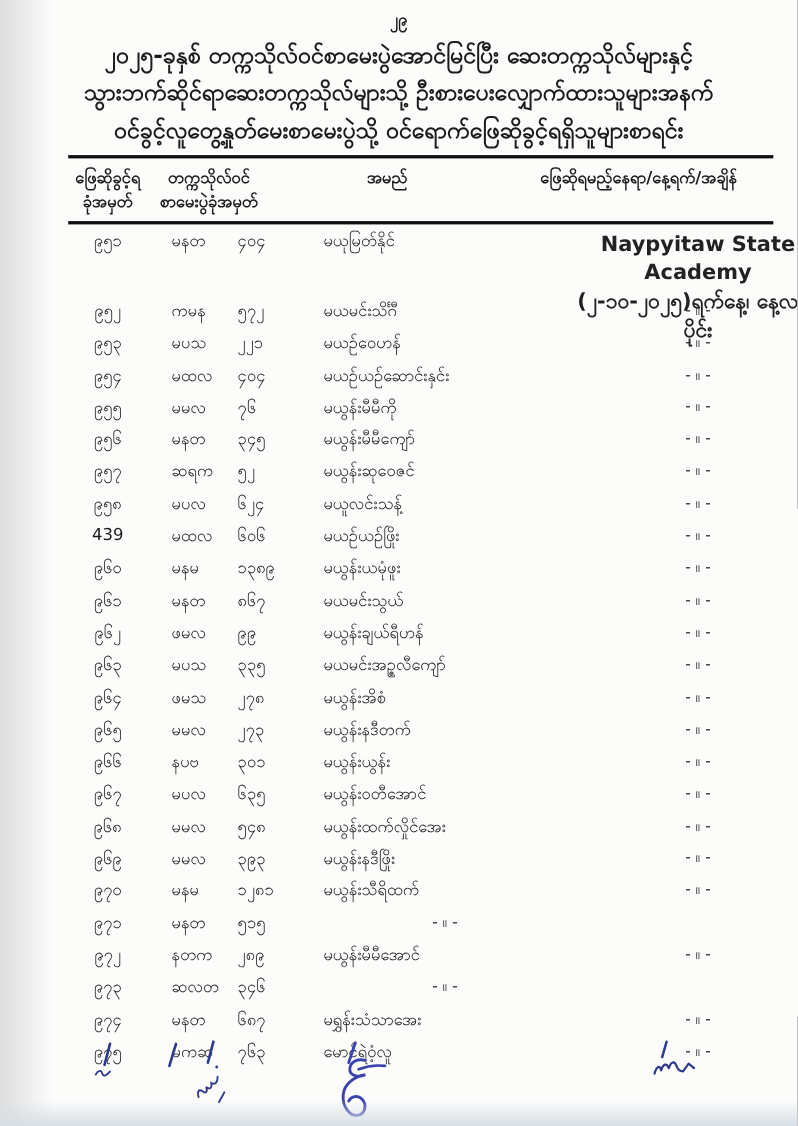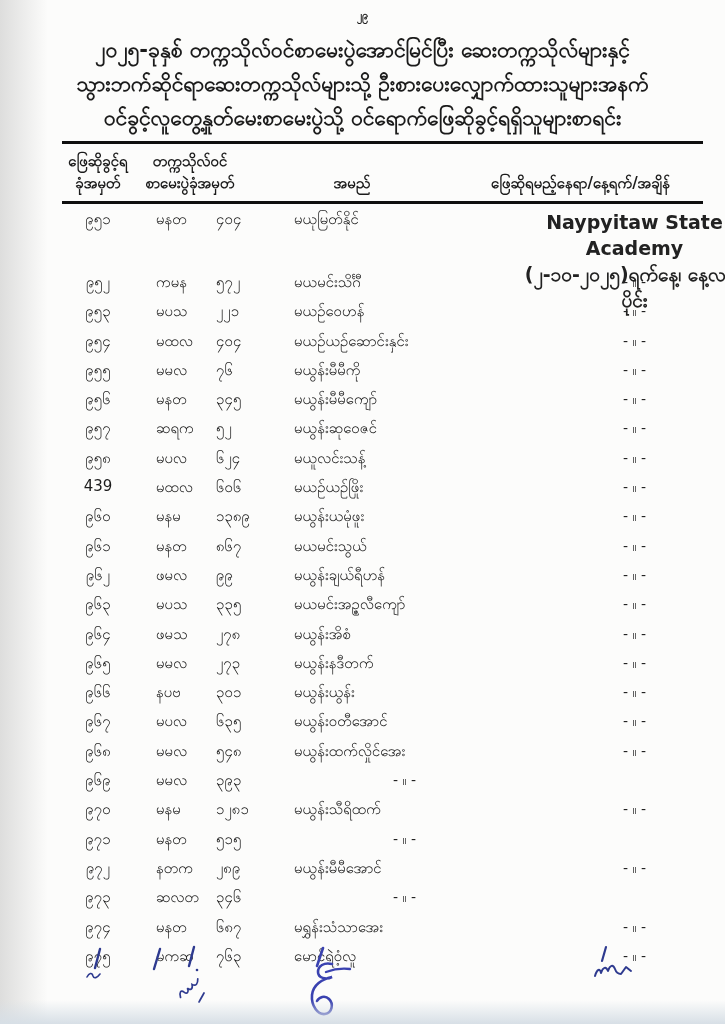--- a/index.html
+++ b/index.html
@@ -14,29 +14,29 @@
     background:linear-gradient(90deg,rgba(150,150,150,.30),rgba(150,150,150,0));
     pointer-events:none;
   }
   .scan-bottom-edge{
     position:absolute;left:0;bottom:0;width:100%;height:24px;
     background:linear-gradient(180deg,rgba(214,222,230,0),#d7dfe6);
     pointer-events:none;
   }
   .page-number{
     position:absolute;top:8px;left:0;width:100%;
-    text-align:center;font-size:11px;font-weight:bold;
+    text-align:center;font-size:15px;font-weight:bold;
   }
   .doc-title{
     position:absolute;top:33px;left:0;width:100%;
     text-align:center;font-size:21px;font-weight:bold;line-height:34px;
   }
   .results-table{position:absolute;left:62px;top:141px;width:641px;font-size:15px;}
   .thead{
-    display:flex;align-items:flex-end;
+    display:flex;align-items:flex-start;
     border-top:3px solid #0f0f0f;border-bottom:3px solid #0f0f0f;
     padding:6px 0 7px;font-weight:bold;line-height:22px;
   }
   .c1{width:72px;flex:none;text-align:center;}
   .c2{width:112px;flex:none;}
   .c3{width:212px;flex:none;}
   .c4{width:245px;flex:none;text-align:center;}
   .thead .c2,.thead .c3{text-align:center;}
   .hstack span{display:block;}
   .row{display:flex;align-items:flex-start;height:29.3px;padding-top:5px;box-sizing:border-box;gap:18px;}
@@ -239,20 +239,21 @@
     </div>
     <div class="c3 name">မယွန်းထက်လှိုင်အေး</div>
     <div class="c4 venue">- ။ -</div>
   </div>
         <div class="row">
     <div class="c1">၉၆၉</div>
     <div class="c2 roll">
       <span class="code">မမလ</span>
       <span class="num">၃၉၃</span>
     </div>
+    <div class="c3 name">မယွန်းနဒီဖြိုး</div>
     <div class="c4 venue">- ။ -</div>
   </div>
         <div class="row">
     <div class="c1">၉၇၀</div>
     <div class="c2 roll">
       <span class="code">မနမ</span>
       <span class="num">၁၂၈၁</span>
     </div>
     <div class="c3 name">မယွန်းသီရိထက်</div>
     <div class="c4 venue">- ။ -</div>

